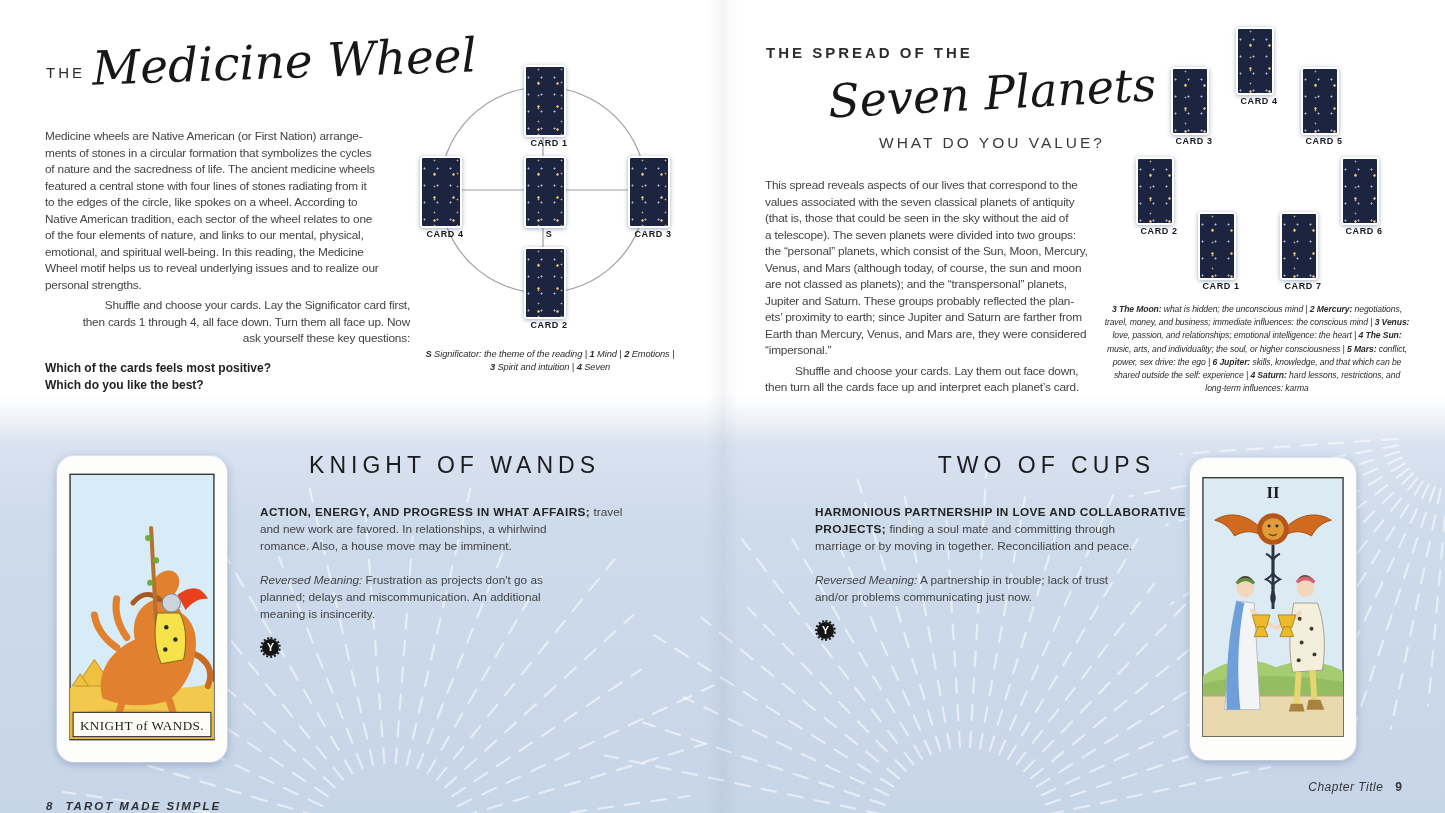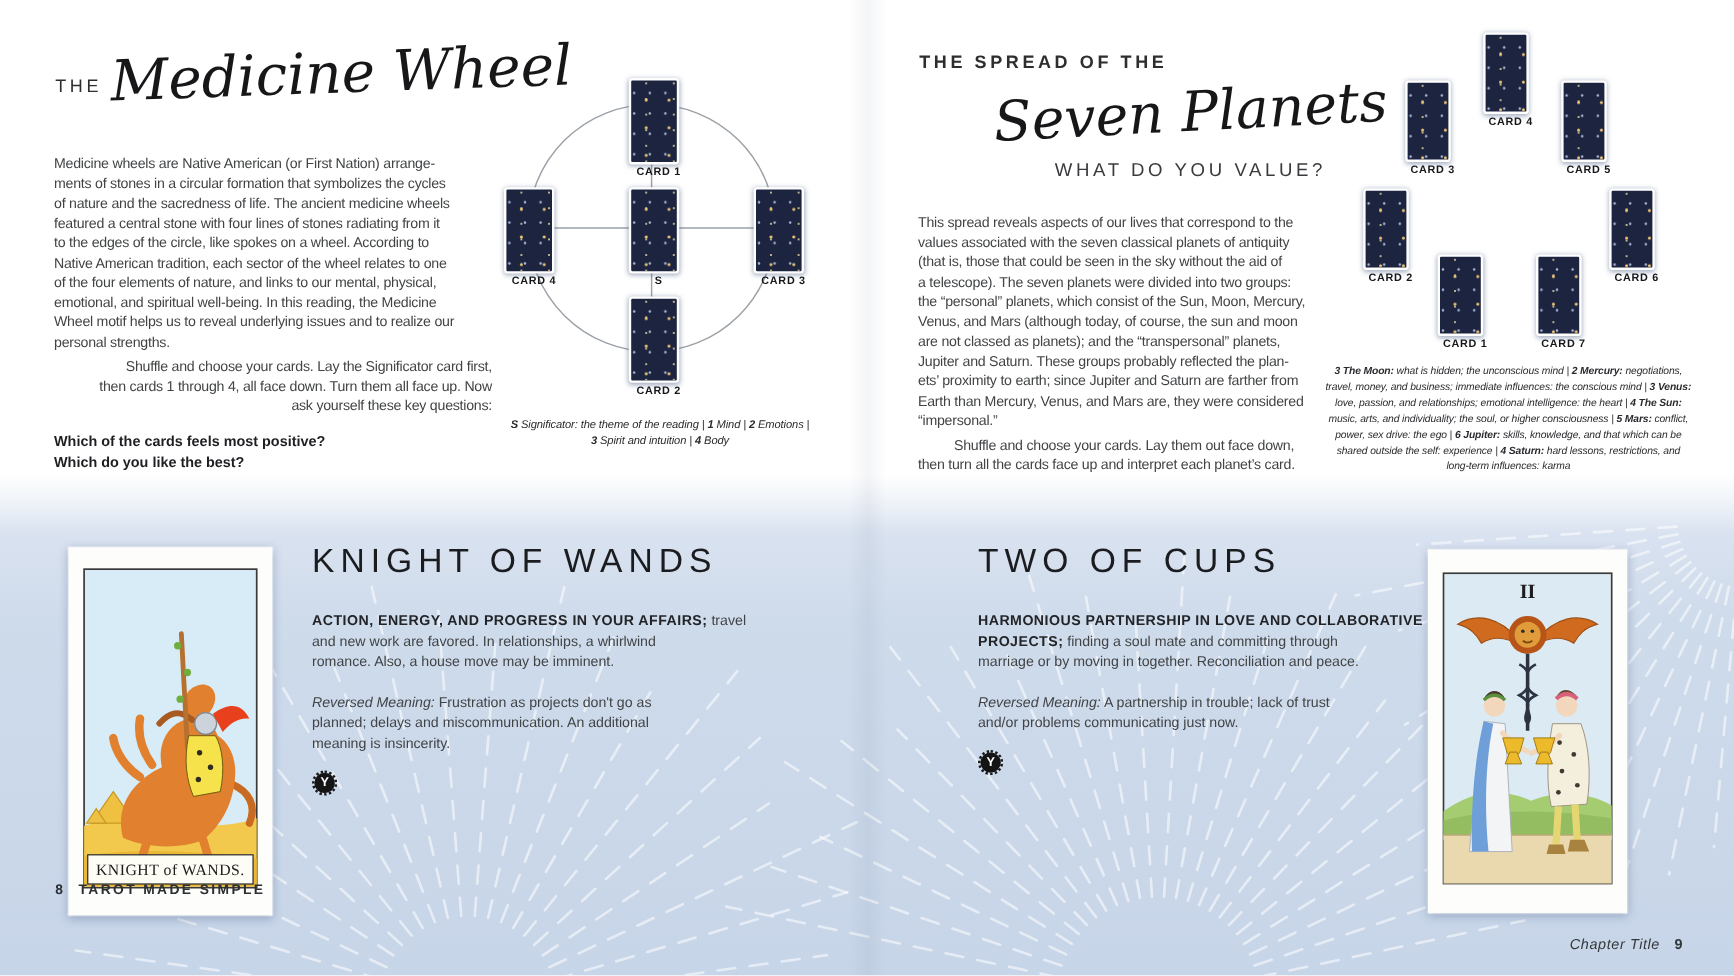--- a/index.html
+++ b/index.html
@@ -10,37 +10,37 @@
   
   .kicker{font-size:15px;letter-spacing:3px;font-weight:500;color:#2e2e31;}
   .script-title{font-family:"DejaVu Serif",serif;font-style:italic;font-weight:500;color:#17171a;}
   .bodytext{font-size:11.8px;line-height:16.5px;letter-spacing:-0.2px;color:#414345;white-space:pre;}
   .indent{text-indent:30px;}
   .questions{font-size:12px;line-height:17px;font-weight:700;color:#1e1f22;white-space:pre;margin-top:13px;}
   .caption{font-size:9.3px;line-height:13px;font-style:italic;color:#2a2b2e;text-align:center;white-space:pre-line;letter-spacing:-0.1px;}
   .caption-sm{font-size:8.6px;line-height:13.2px;}
   .seg-b{font-weight:700;}
   .seg-i{font-style:italic;}
-  .big-heading{font-size:28px;font-weight:400;letter-spacing:5px;color:#1b1c1f;}
+  .big-heading{font-size:23px;font-weight:400;letter-spacing:5px;color:#1b1c1f;text-align:right;}
   .lead{font-size:11.8px;line-height:17px;color:#414345;white-space:pre;}
   .lead .seg-b{letter-spacing:.4px;color:#232427;}
   .card-label{position:absolute;font-size:9px;font-weight:700;letter-spacing:.6px;color:#16171b;width:102px;text-align:center;}
   
   .card-back{position:absolute;background-color:#1c2440;border:2px solid #fff;border-radius:3px;
     box-shadow:0 1px 4px rgba(70,90,130,.5);
     background-image:
       radial-gradient(circle,rgba(255,210,120,.95) .8px,transparent 1.6px),
       radial-gradient(circle,rgba(205,220,255,.8) .7px,transparent 1.4px),
       radial-gradient(circle,rgba(255,235,170,.7) .6px,transparent 1.2px);
     background-size:19px 23px,13px 17px,23px 13px;
     background-position:3px 5px,9px 2px,1px 9px;}
   .mw-card{width:38px;height:68px;}
   .sp-card{width:34px;height:64px;}
   
-  .tarot-photo{position:absolute;background:#fdfdfc;border-radius:1px;padding:7px;
+  .tarot-photo{position:absolute;background:#fdfdfc;border-radius:17px;padding:7px;
     box-shadow:0 2px 8px rgba(90,110,150,.45),0 0 0 1px rgba(255,255,255,.6);}
   
   .y-badge{display:inline-flex;align-items:center;justify-content:center;width:17px;height:17px;
     border-radius:50%;background:#141414;color:#fff;font-size:10.5px;font-weight:700;
     outline:2px dotted #1a1a1a;outline-offset:0px;}
   .footer-left{font-size:11.5px;letter-spacing:2px;font-weight:600;color:#2c2f33;}
   .footer-num{font-weight:700;margin-right:13px;letter-spacing:0;}
   .footer-right{font-size:12px;color:#33363a;text-align:right;}
   .footer-right .seg-i{font-style:italic;letter-spacing:.5px;}
   .footer-right .seg-b{font-weight:700;margin-left:12px;}
@@ -145,21 +145,21 @@
     <div class="card-back mw-card" style="left:119px;top:101px;"></div>
     <div class="card-back mw-card" style="left:223px;top:101px;"></div>
     <div class="card-back mw-card" style="left:119px;top:192px;"></div>
     <span class="card-label" style="left:93px;top:83px;">CARD 1</span>
     <span class="card-label" style="left:-11px;top:174px;">CARD 4</span>
     <span class="card-label" style="left:93px;top:174px;">S</span>
     <span class="card-label" style="left:197px;top:174px;">CARD 3</span>
     <span class="card-label" style="left:93px;top:265px;">CARD 2</span>
   </div>
   <div class="abs caption" style="left:400px;top:348px;width:300px;"><span class="seg-b">S</span><span> Significator: the theme of the reading | </span><span class="seg-b">1</span><span> Mind | </span><span class="seg-b">2</span><span> Emotions |
-</span><span class="seg-b">3</span><span> Spirit and intuition | </span><span class="seg-b">4</span><span> Body</span></div>
+</span><span class="seg-b">3</span><span> Spirit and intuition | </span><span class="seg-b">4</span><span> Seven</span></div>
 
   <div class="abs kicker" style="left:766px;top:44px;font-weight:600;">THE SPREAD OF THE</div>
   <div class="abs script-title" style="left:828px;top:66px;font-size:46px;transform:rotate(-3deg);">Seven Planets</div>
   <div class="abs kicker" style="left:765px;top:134px;width:340px;text-align:right;font-size:15.5px;color:#3a3a3e;">WHAT DO YOU VALUE?</div>
 
   <div class="abs" style="left:765px;top:177px;width:350px;">
     <p class="bodytext" style="margin:0;">This spread reveals aspects of our lives that correspond to the
 values associated with the seven classical planets of antiquity
 (that is, those that could be seen in the sky without the aid of
 a telescope). The seven planets were divided into two groups:
@@ -225,21 +225,21 @@
         <circle cx="100" cy="178" r="2.2" fill="#2c2c20"></circle>
       <circle cx="106" cy="132" r="9" fill="#cdd3da" stroke="#7e8791" stroke-width="1"></circle>
       <path d="M112 124 C126 114 136 116 142 128 C133 127 126 132 120 139 Z" fill="#e8401c"></path>
       <rect x="9" y="240" width="136" height="24" fill="#fdfdf6" stroke="#2a2a2a" stroke-width="1"></rect>
       <text x="77" y="257" text-anchor="middle" font-family="Liberation Serif, serif" font-size="13" letter-spacing=".4" fill="#1c1c1c">KNIGHT of WANDS.</text>
     </svg>
   </div>
 
   <div class="abs" style="left:260px;top:452px;width:340px;">
     <div class="big-heading">KNIGHT OF WANDS</div>
-    <p class="lead" style="margin:25px 0 0 0;"><span class="seg-b">ACTION, ENERGY, AND PROGRESS IN YOUR AFFAIRS;</span><span> travel
+    <p class="lead" style="margin:25px 0 0 0;"><span class="seg-b">ACTION, ENERGY, AND PROGRESS IN WHAT AFFAIRS;</span><span> travel
 and new work are favored. In relationships, a whirlwind
 romance. Also, a house move may be imminent.</span></p>
     <p class="lead" style="margin:17px 0 0 0;"><span class="seg-i">Reversed Meaning:</span><span> Frustration as projects don't go as
 planned; delays and miscommunication. An additional
 meaning is insincerity.</span></p>
     <div style="margin-top:14px;margin-left:2px;"><span class="y-badge">Y</span></div>
   </div>
 
   <div class="abs" style="left:815px;top:452px;width:340px;">
     <div class="big-heading">TWO OF CUPS</div>
@@ -292,20 +292,20 @@
       <path d="M117 200 L119 232" stroke="#e6d672" stroke-width="6"></path>
       <path d="M95 234 l12 0 l2 8 l-16 0 Z" fill="#a8823f"></path>
       <path d="M113 230 l12 0 l4 10 l-18 0 Z" fill="#a8823f"></path>
       <path d="M56 144 h18 l-3.5 12 c-1.5 4 -9.5 4 -11 0 Z" fill="#ecba2a" stroke="#9a7a10" stroke-width=".8"></path>
       <path d="M62 156 l6 0 l4 10 l-14 0 Z" fill="#ecba2a" stroke="#9a7a10" stroke-width=".8"></path>
       <path d="M82 144 h18 l-3.5 12 c-1.5 4 -9.5 4 -11 0 Z" fill="#ecba2a" stroke="#9a7a10" stroke-width=".8"></path>
       <path d="M88 156 l6 0 l4 10 l-14 0 Z" fill="#ecba2a" stroke="#9a7a10" stroke-width=".8"></path>
     </svg>
   </div>
 
-  <div class="abs footer-left" style="left:46px;top:736px;">
+  <div class="abs footer-left" style="left:46px;top:800px;font-style:italic;">
     <span class="footer-num">8</span><span>TAROT MADE SIMPLE</span>
   </div>
   <div class="abs footer-right" style="left:1100px;top:780px;width:302px;">
     <span class="seg-i">Chapter Title</span><span class="seg-b">9</span>
   </div>
 
 </div>
 
 </body></html>

